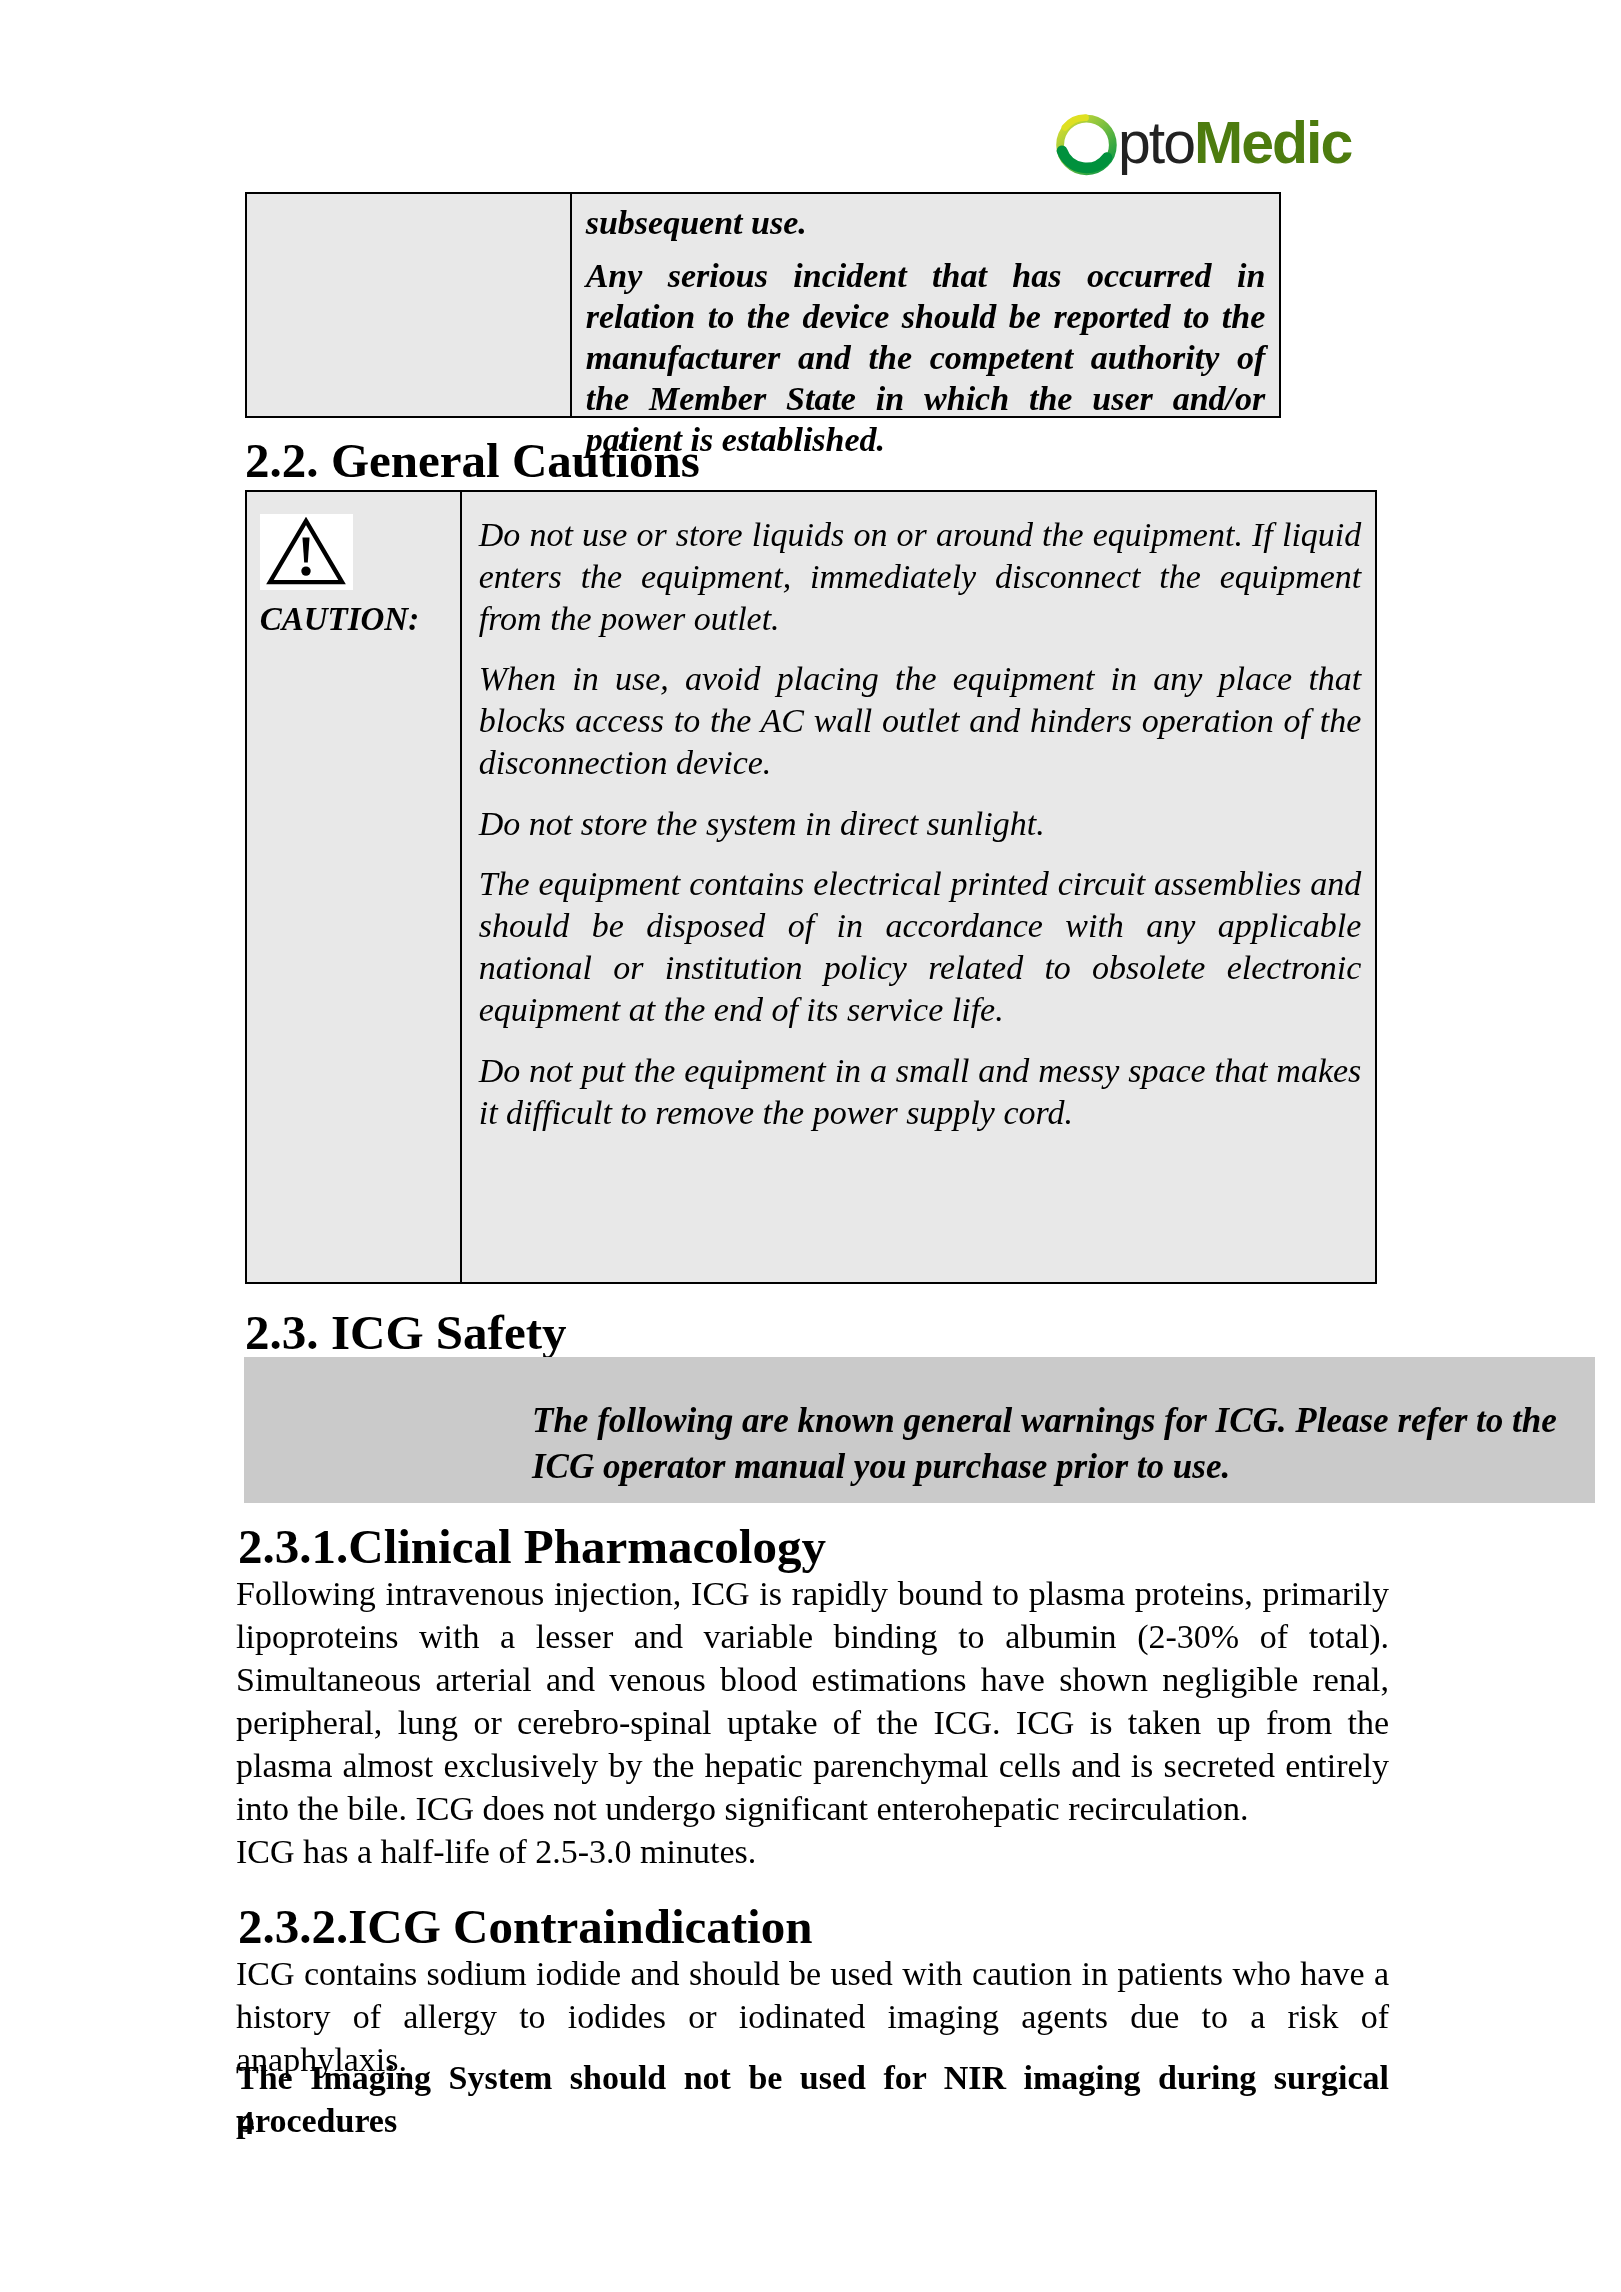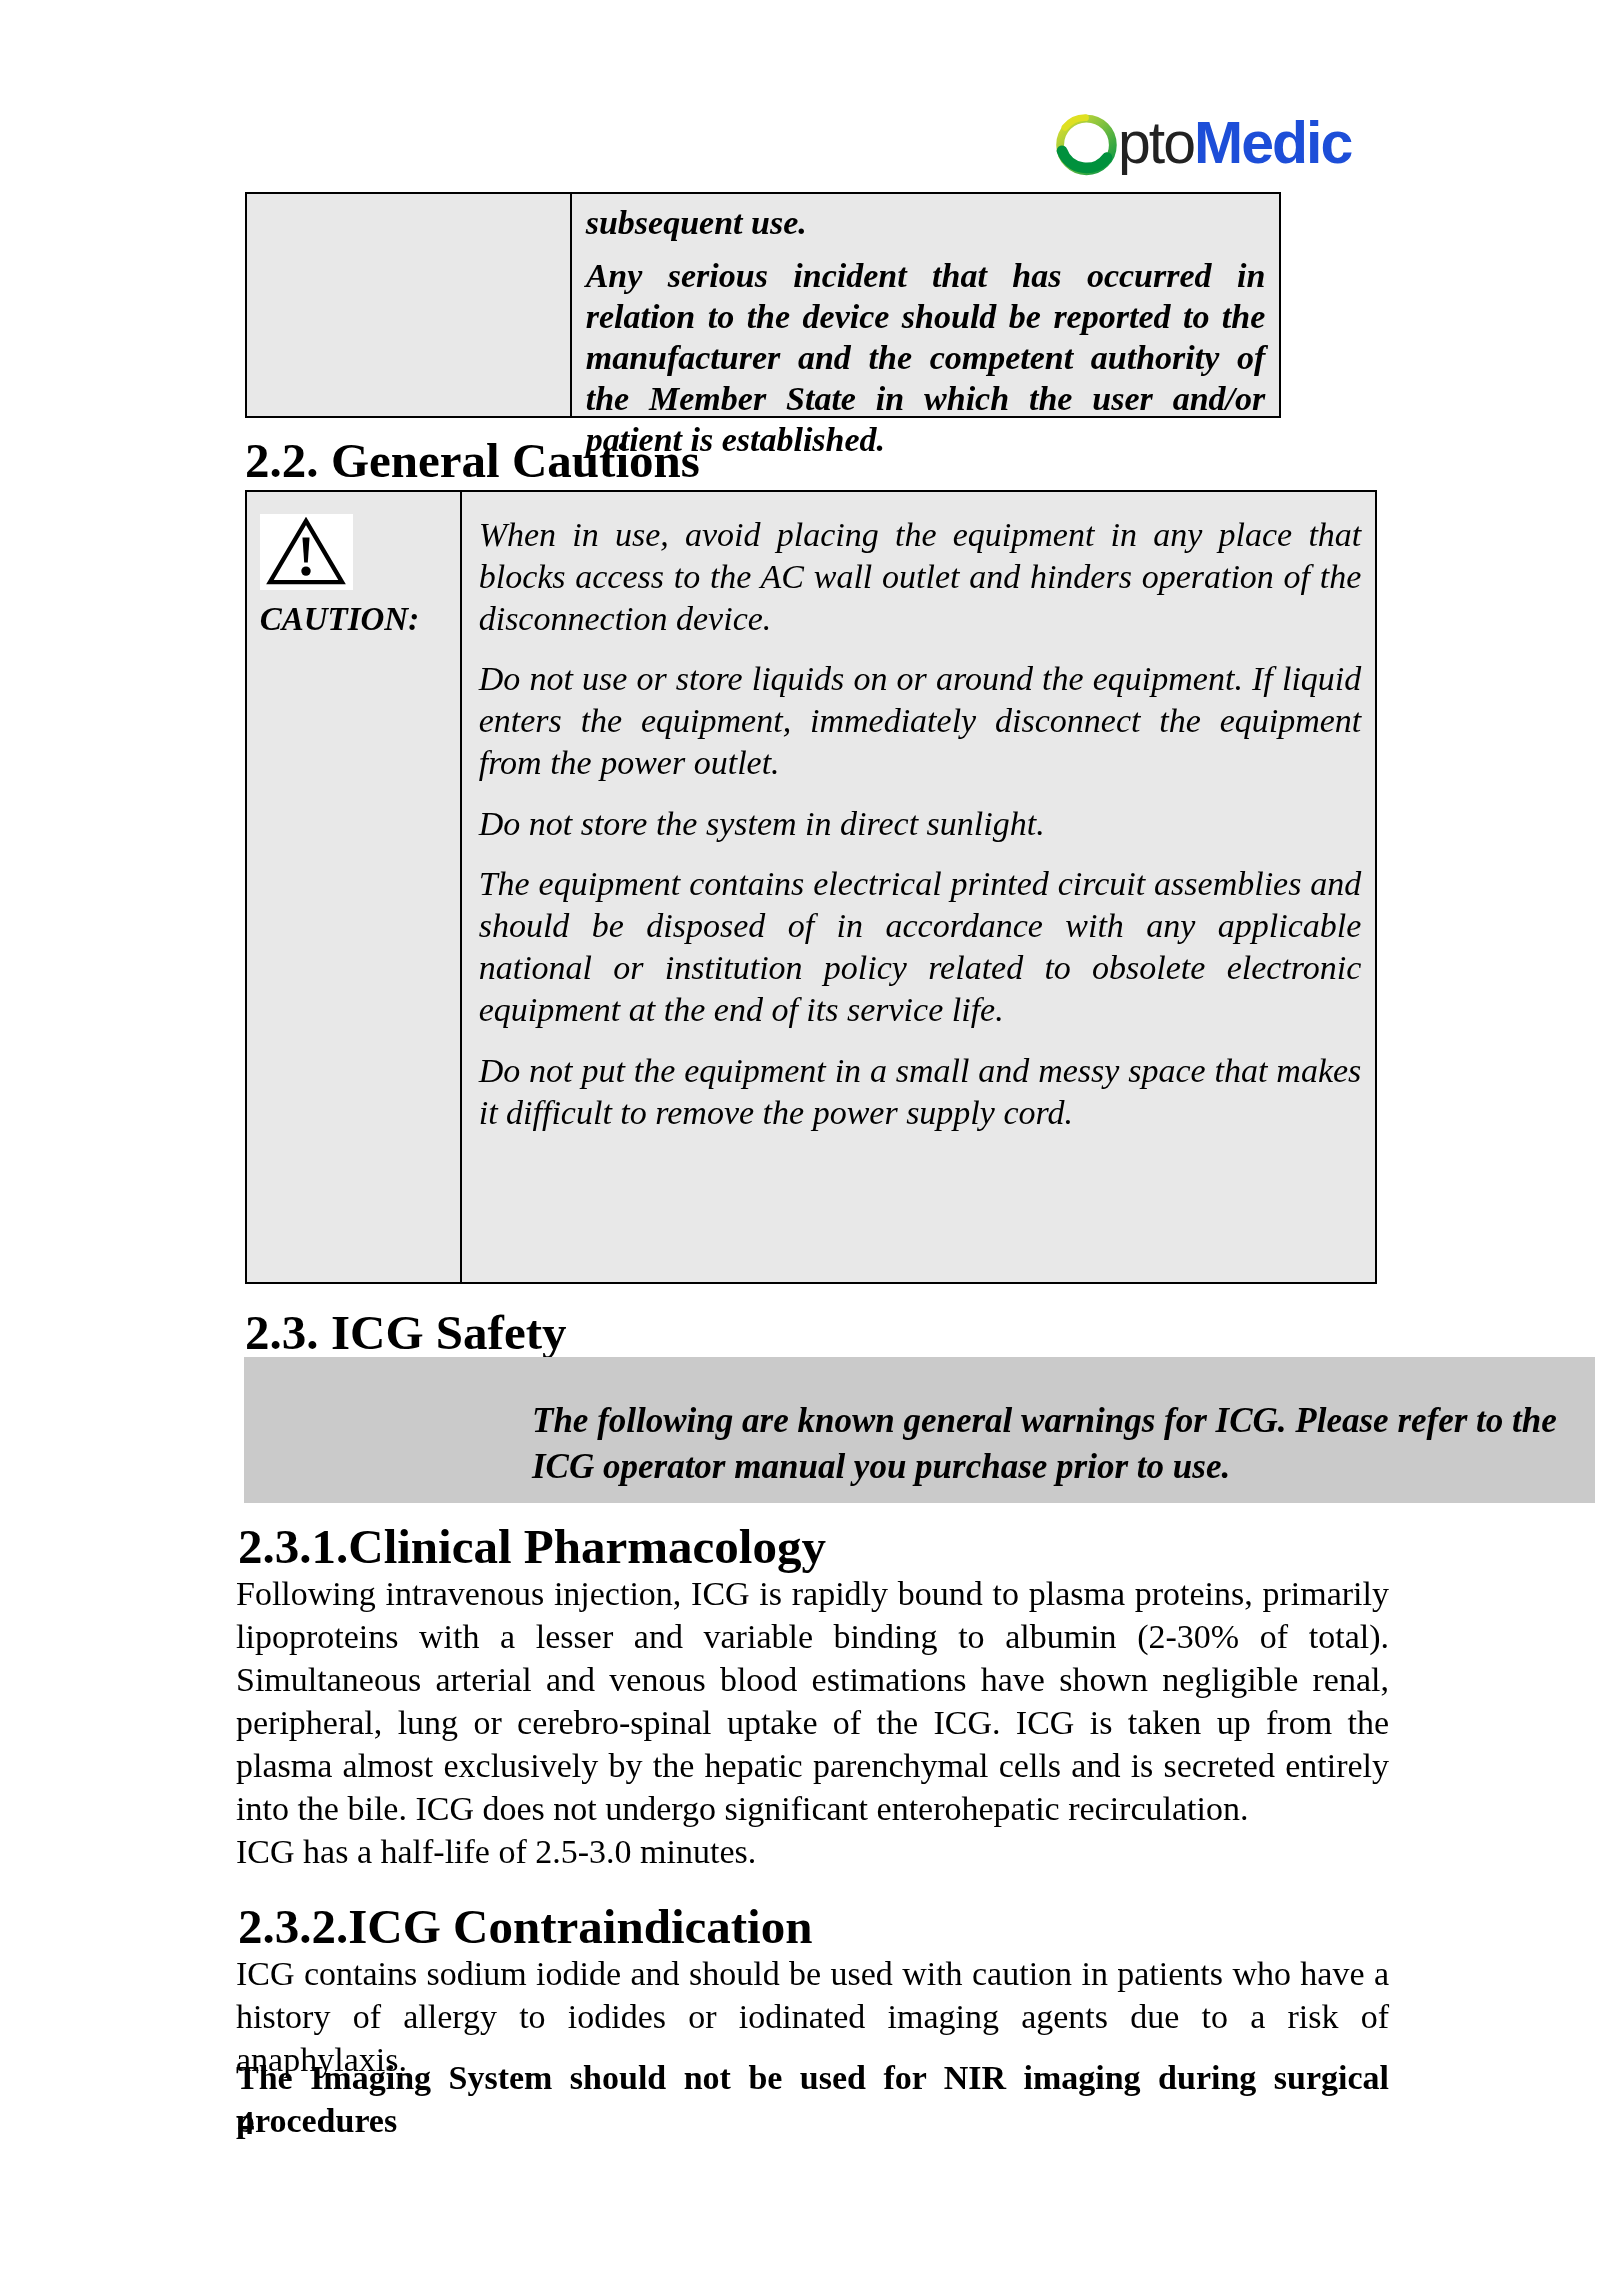--- a/index.html
+++ b/index.html
@@ -6,21 +6,21 @@
   body{
     width:1621px;height:2293px;position:relative;background:#ffffff;
     font-family:"Liberation Serif", serif;color:#000;
   }
   .abs{position:absolute;}
 
   
   .logo{left:1053px;top:102px;display:flex;align-items:flex-start;}
   .logo-text{font-family:"Liberation Sans", sans-serif;font-size:59px;line-height:82px;letter-spacing:-2px;white-space:nowrap;}
   .logo-text .lt1{font-weight:400;color:#222;}
-  .logo-text .lt2{font-weight:700;color:#1d4ed8;}
+  .logo-text .lt2{font-weight:700;color:#4d7c0f;}
 
   
   .doc-table{display:flex;background:var(--table-bg,#e8e8e8);border:2.9px solid #000;box-sizing:border-box;}
   .doc-table .cell-left{border-right:2.9px solid #000;box-sizing:border-box;flex:0 0 auto;}
   .doc-table .cell-right{flex:1 1 auto;box-sizing:border-box;}
 
   .table-carryover{left:245px;top:192px;width:1036px;height:226px;}
   .table-carryover .cell-left{width:325px;}
   .table-carryover .cell-right{padding:7.8px 13.7px 5.9px 13.7px;}
   .table-carryover p{margin:0 0 11.8px 0;font-size:34px;line-height:41px;font-weight:bold;font-style:italic;text-align:justify;}
@@ -100,22 +100,22 @@
     <div class="icon-box caution-icon-box">
       <svg width="82" height="69" viewBox="0 0 100 88" aria-hidden="true">
         <path d="M50 5 L96 83 L4 83 Z" fill="none" stroke="#000" stroke-width="5.5" stroke-linejoin="miter"></path>
         <path d="M45.5 26 h9 l-2.2 32 h-4.6 Z" fill="#000"></path>
         <circle cx="50" cy="69" r="6" fill="#000"></circle>
       </svg>
     </div>
     <div class="sign-label">CAUTION:</div>
   </div>
   <div class="cell-right">
+    <p>Do not use or store liquids on or around the equipment. If liquid enters the equipment, immediately disconnect the equipment from the power outlet.</p>
     <p>When in use, avoid placing the equipment in any place that blocks access to the AC wall outlet and hinders operation of the disconnection device.</p>
-    <p>Do not use or store liquids on or around the equipment. If liquid enters the equipment, immediately disconnect the equipment from the power outlet.</p>
     <p>Do not store the system in direct sunlight.</p>
     <p>The equipment contains electrical printed circuit assemblies and should be disposed of in accordance with any applicable national or institution policy related to obsolete electronic equipment at the end of its service life.</p>
     <p>Do not put the equipment in a small and messy space that makes it difficult to remove the power supply cord.</p>
   </div>
 </div>
 
 <div class="abs h2 h-23">
   <span class="num">2.3.</span><span>ICG Safety</span>
 </div>
 

